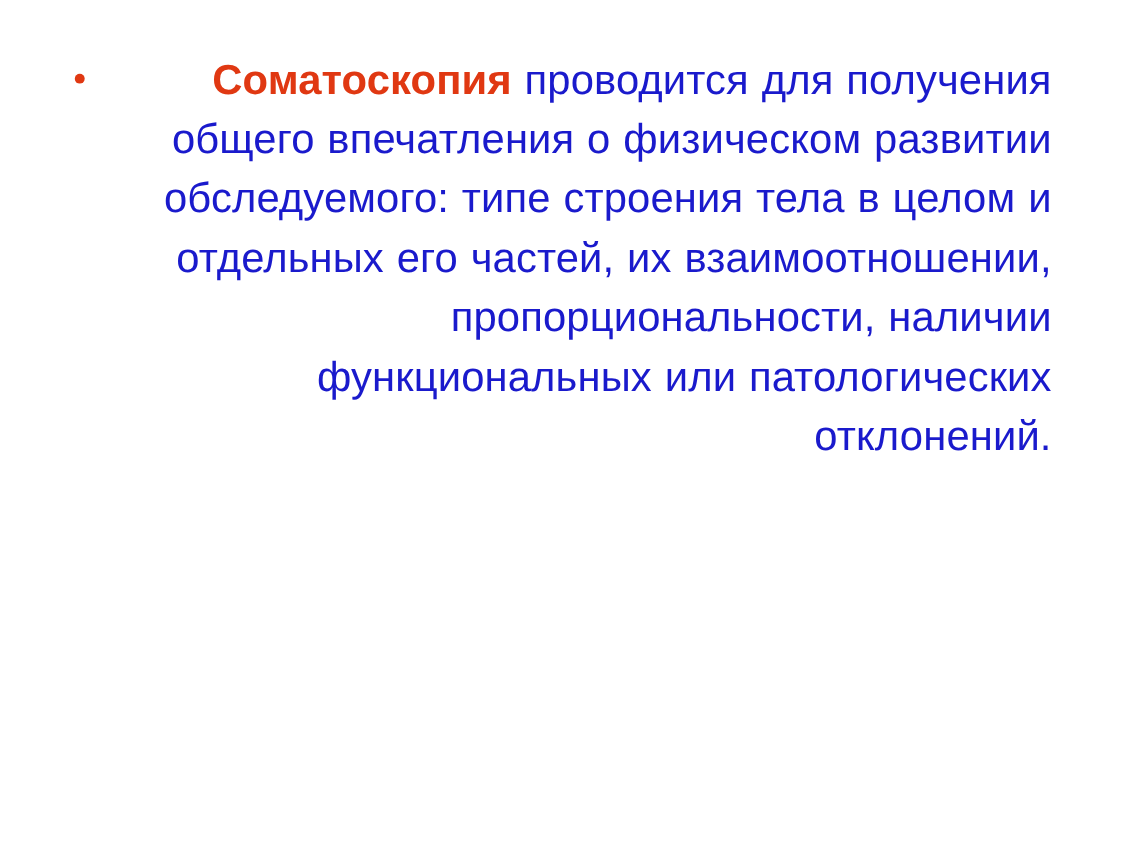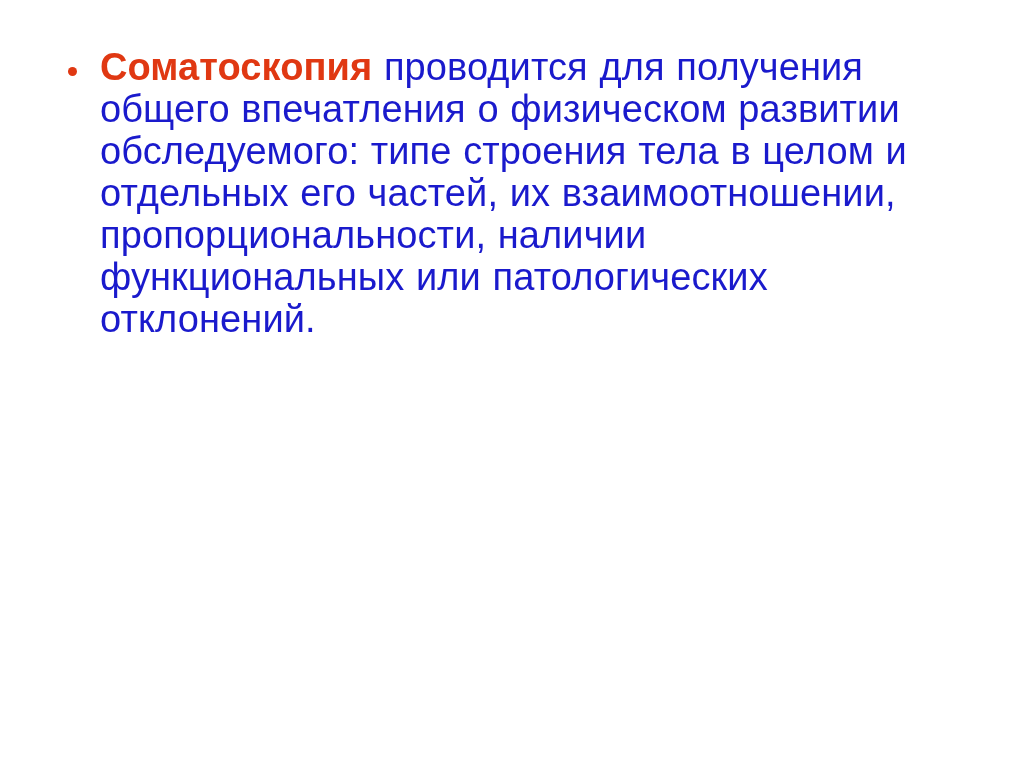--- a/index.html
+++ b/index.html
@@ -28,25 +28,25 @@
     top: 46px;
     width: 900px;
   }
 
   
   .bullet-para {
     position: relative;
     padding-left: 44px;       
     margin: 0;
     font-size: 38px;
-    line-height: 42px;
+    line-height: 54px;
     letter-spacing: 0.1px;
     word-spacing: 1px;
     color: #1A1ACC;
-    text-align: left;
+    text-align: right;
   }
 
   .bullet-marker {
     position: absolute;
     left: 12px;
     top: 21px;
     width: 9px;
     height: 9px;
     border-radius: 50%;
     background: #E03812;

